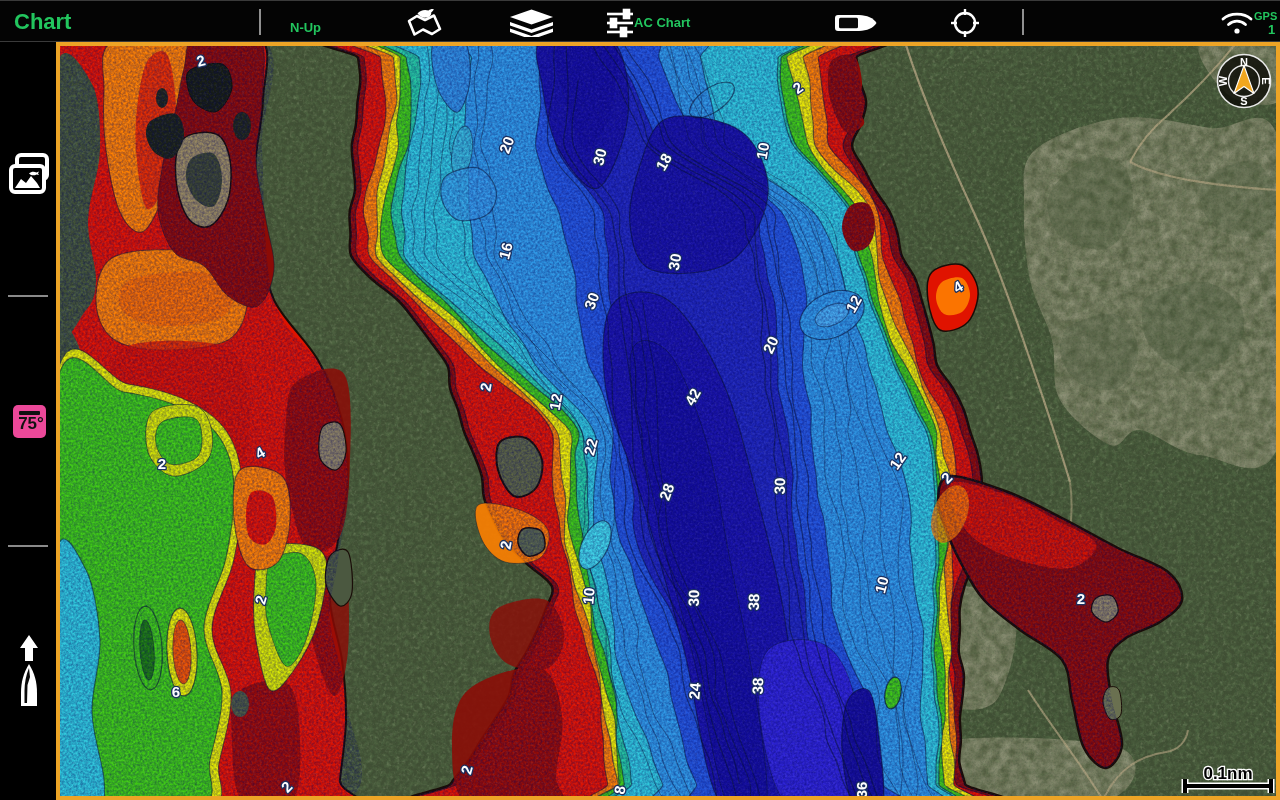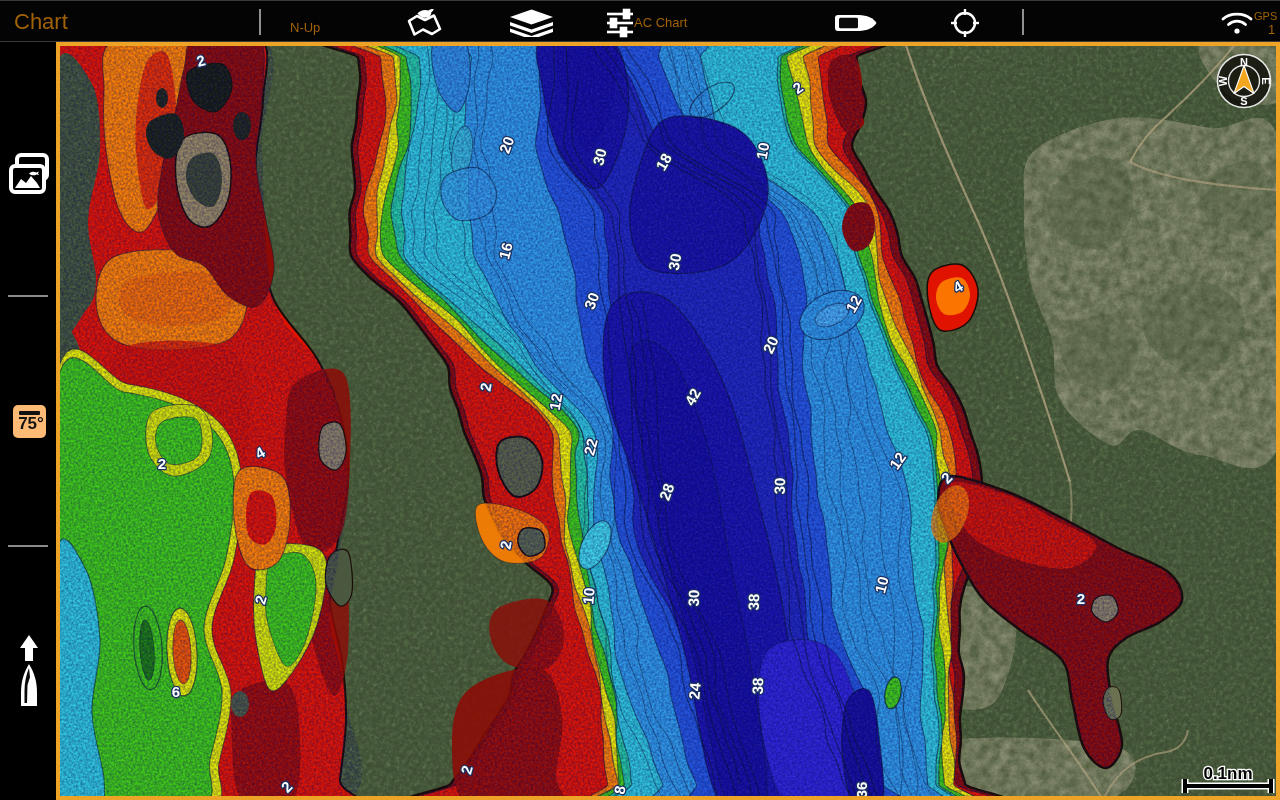--- a/index.html
+++ b/index.html
@@ -1,19 +1,19 @@
 <!DOCTYPE html>
 <html><head><meta charset="utf-8"><style>
 *{margin:0;padding:0;box-sizing:border-box}
 html,body{width:1280px;height:800px;overflow:hidden;background:#000;font-family:"Liberation Sans",sans-serif}
 #topbar{position:absolute;left:0;top:0;width:1280px;height:42px;background:#040404;border-top:1.5px solid #3a3a3a;border-bottom:1.5px solid #3a3a3a;color:#fff}
 #sidebar{position:absolute;left:0;top:42px;width:56px;height:758px;background:#000}
 #map{position:absolute;left:56px;top:42px;width:1224px;height:758px;border:4px solid #eda426;background:#46543a}
 #map svg{display:block;filter:blur(0.45px)}
-.tbtxt{position:absolute;font-weight:normal;color:#a16207}
+.tbtxt{position:absolute;font-weight:bold;color:#22c55e}
 </style></head><body>
 <div id="map">
     <svg width="1216" height="750" viewBox="60 46 1216 750" preserveAspectRatio="none">
       <defs>
 <filter id="fForest" x="0%" y="0%" width="100%" height="100%">
   <feTurbulence type="fractalNoise" baseFrequency="0.22 0.22" numOctaves="3" seed="7" result="n"></feTurbulence>
   <feColorMatrix in="n" type="matrix" values="0 0 0 0 0.10  0 0 0 0 0.17  0 0 0 0 0.07  1.1 1.1 0.5 0 -1.15"></feColorMatrix>
 </filter>
 <filter id="fForestL" x="0%" y="0%" width="100%" height="100%">
   <feTurbulence type="fractalNoise" baseFrequency="0.3 0.3" numOctaves="2" seed="21" result="n"></feTurbulence>
@@ -273,21 +273,21 @@
   <div class="tbtxt" style="left:1268px;top:21px;font-size:13px">1</div>
 </div>
 <div id="sidebar">
   <svg style="position:absolute;left:9px;top:110px" width="40" height="44" viewBox="0 0 40 44">
     <rect x="8" y="3" width="30" height="24" rx="4" fill="none" stroke="#fff" stroke-width="4"></rect>
     <rect x="2" y="14" width="33" height="26" rx="4" fill="#000" stroke="#fff" stroke-width="4"></rect>
     <path d="M6,36 L12,27 L17,31 L22,24 L28,31 L31,36 Z" fill="#fff"></path>
     <path d="M20,21.5 C22,19.5 25,19 27.5,20.5 L30,19.5 L29,21.5 L30,23 L27.5,22.5 C25,24 22,23.5 20,21.5 Z" fill="#fff"></path>
   </svg>
   <div style="position:absolute;left:8px;top:253px;width:40px;height:2px;background:#8a8a8a"></div>
-  <div style="position:absolute;left:13px;top:363px;width:33px;height:33px;background:#fdba74;border-radius:5px">
+  <div style="position:absolute;left:13px;top:363px;width:33px;height:33px;background:#ec4899;border-radius:5px">
     <div style="position:absolute;left:6px;top:6px;width:21px;height:4px;background:#111;border-radius:1px"></div>
     <div style="position:absolute;left:4px;top:9px;width:28px;text-align:center;font-weight:bold;font-size:17px;color:#111">75°</div>
   </div>
   <div style="position:absolute;left:8px;top:503px;width:40px;height:2px;background:#8a8a8a"></div>
   <svg style="position:absolute;left:17px;top:593px" width="24" height="72" viewBox="0 0 24 72">
     <path d="M12,0 L21,13 L16,13 L16,26 L8,26 L8,13 L3,13 Z" fill="#fff"></path>
     <path d="M12,29 C6.5,38 4,47 4,58 L4,71 L20,71 L20,58 C20,47 17.5,38 12,29 Z" fill="#fff"></path>
     <path d="M12,33 C9,40 7.5,48 7.5,56 L7.5,68 L10,68 L10.5,50 L13,42 Z" fill="#0a0a0a"></path>
   </svg>
 </div>

